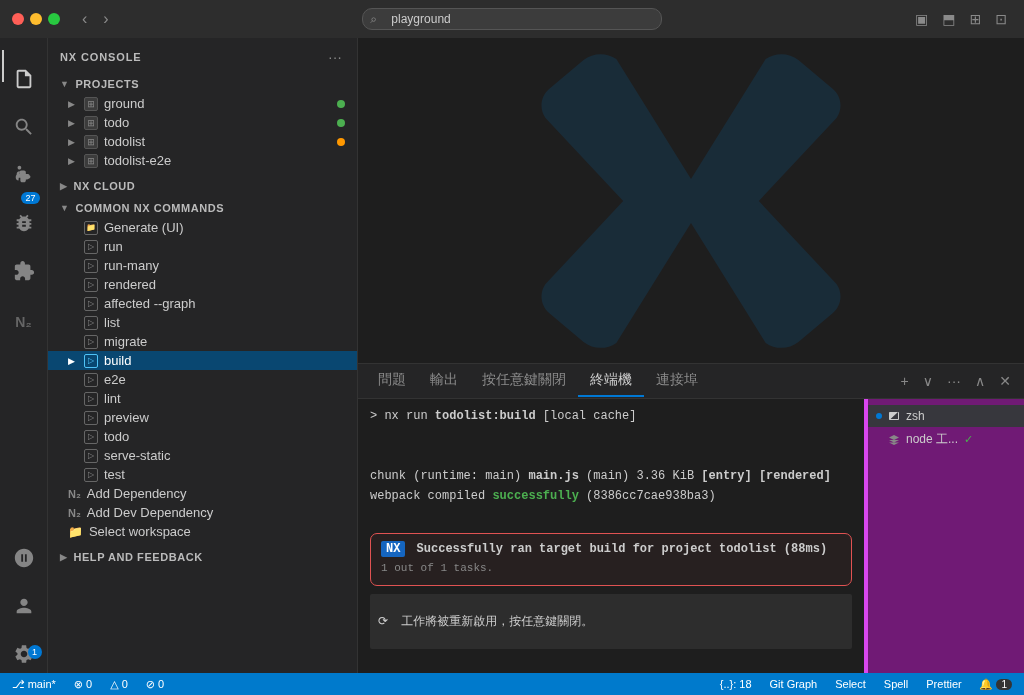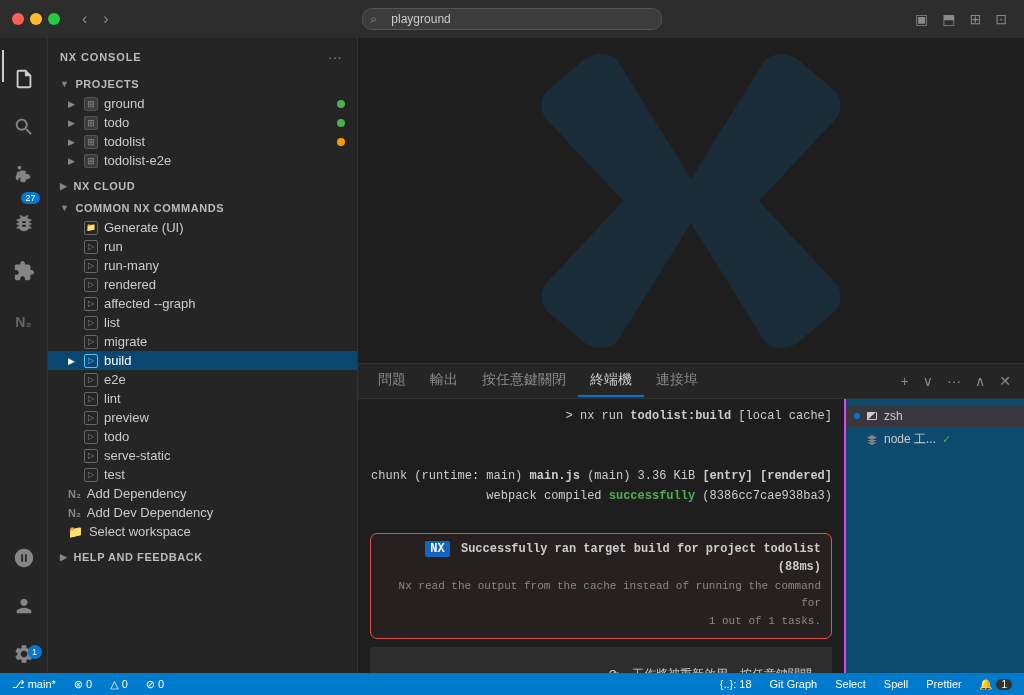--- a/index.html
+++ b/index.html
@@ -328,21 +328,20 @@
       overflow: hidden;
     }
     .terminal-main {
       flex: 1;
       padding: 8px 12px;
       font-family: 'Menlo', 'Monaco', 'Courier New', monospace;
       font-size: 12px;
       color: #ccc;
       overflow-y: auto;
       background: #1e1e1e;
-      text-align: right;
     }
     .terminal-main .line { margin-bottom: 2px; line-height: 1.5; }
     .terminal-main .bold { font-weight: 700; }
     .terminal-main .green { color: #4CAF50; }
     .terminal-main .success-box {
       border: 1px solid #e05252;
       border-radius: 7px;
       padding: 6px 10px;
       margin: 8px 0;
       background: rgba(224, 82, 82, 0.05);
@@ -361,23 +360,23 @@
     }
     .terminal-main .restart-bar {
       background: #2d2d2d;
       color: #ccc;
       padding: 19px 8px;
       margin-top: 6px;
       font-size: 12px;
       border-radius: 2px;
     }
     .terminal-sidebar {
-      width: 180px;
-      background: #0c4a6e;
-      border-left: 2px solid #d946ef;
+      width: 160px;
+      background: #701a75;
+      border-left: 4px solid #d946ef;
       padding: 6px 0;
     }
     .term-session {
       display: flex;
       align-items: center;
       padding: 4px 8px;
       cursor: pointer;
       gap: 6px;
       font-size: 12px;
       color: #ccc;
@@ -679,21 +678,20 @@
           </div>
           <div class="line">
             webpack compiled <span class="bold green">successfully</span> (8386cc7cae938ba3)
           </div>
           <div class="line">&nbsp;</div>
           <div class="success-box">
             <div class="line">
               <span class="nx-tag">NX</span>
               <span class="bold">Successfully ran target build for project todolist (88ms)</span>
             </div>
-            <div class="line info-line">Nx read the output from the cache instead of running the command for</div>
             <div class="line info-line">1 out of 1 tasks.</div>
           </div>
           <div class="restart-bar">
             <span style="margin-right:6px;">⟳</span>
             <span>工作將被重新啟用，按任意鍵關閉。</span>
           </div>
         </div>
         <div class="terminal-sidebar">
           <div class="term-session active">
             <span class="dot-blue"></span>

